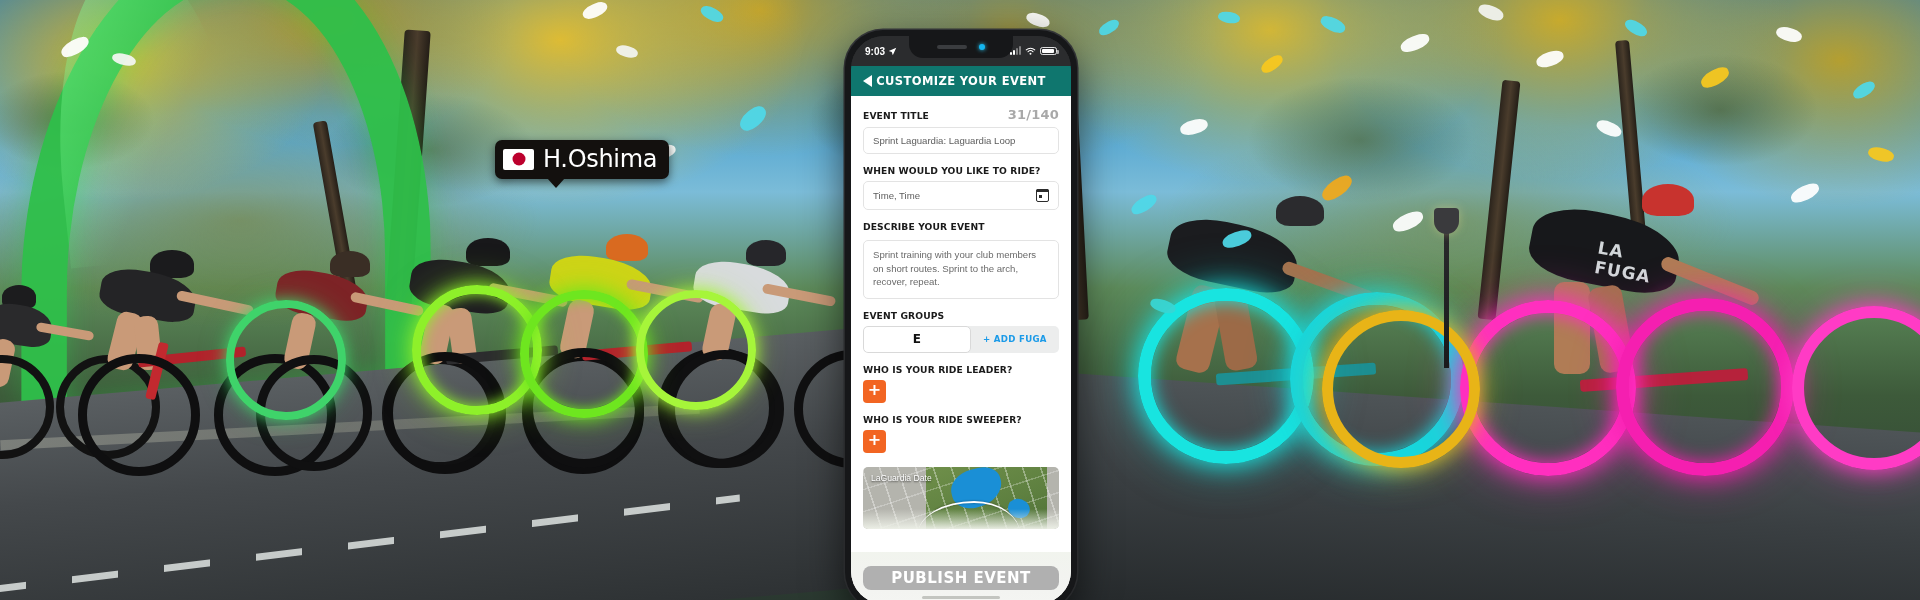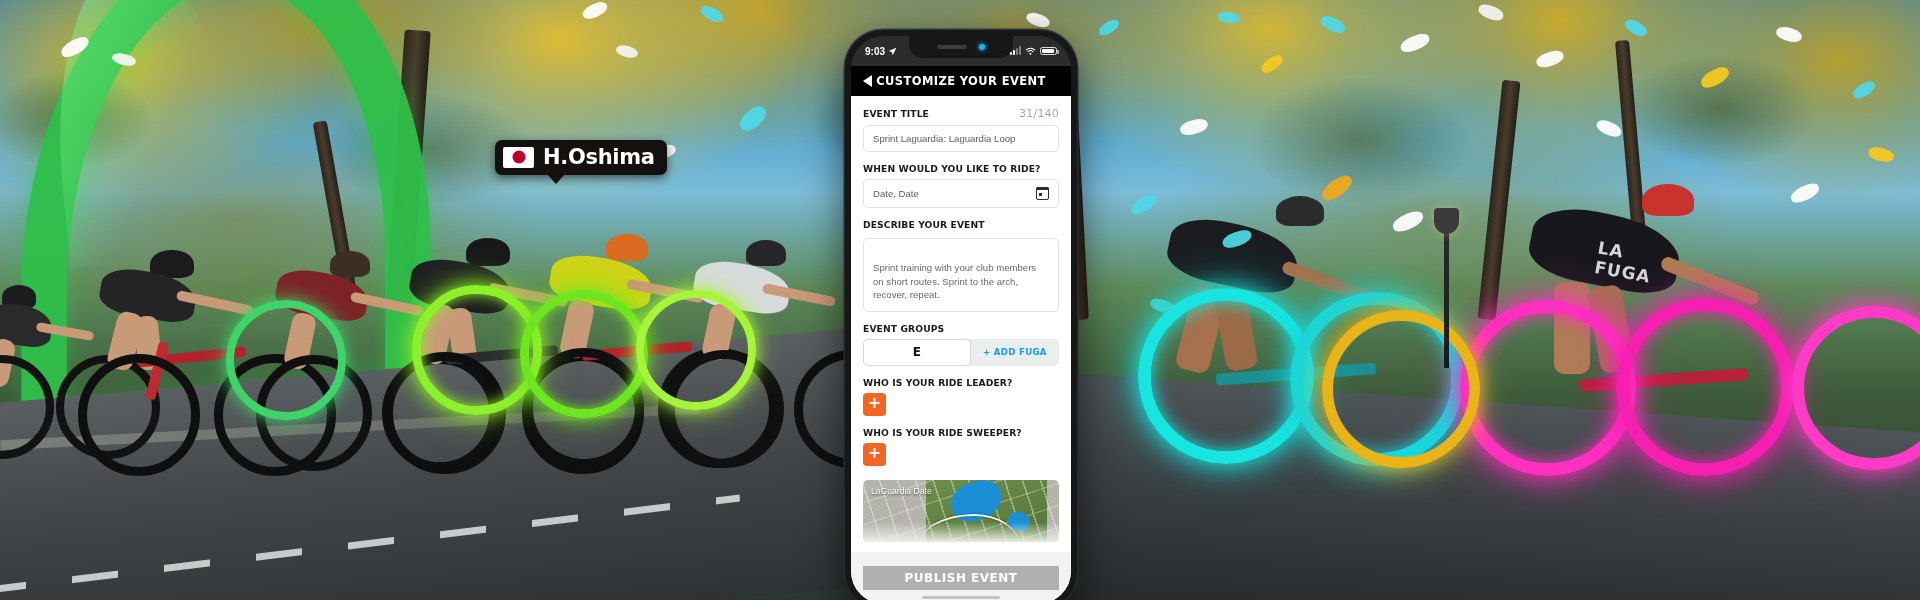--- a/index.html
+++ b/index.html
@@ -110,21 +110,21 @@
     content:"";position:absolute;left:52px;bottom:-9px;
     border-left:9px solid transparent;border-right:9px solid transparent;
     border-top:10px solid #13100e;
   }
   .flagjp{width:31px;height:21px;background:#fff;border-radius:2px;position:relative;}
   .flagjp:before{
     content:"";position:absolute;left:50%;top:50%;transform:translate(-50%,-50%);
     width:13px;height:13px;border-radius:50%;background:#bc002d;
   }
   .nametxt{
-    color:#fff;font-size:21px;font-weight:700;letter-spacing:-.3px;
+    color:#fff;font-size:24px;font-weight:400;letter-spacing:-.3px;
     font-family:"DejaVu Sans",sans-serif;
   }
 
   
   .phone{
     position:absolute;left:845px;top:30px;width:232px;height:580px;
     background:#161719;border-radius:38px;
     box-shadow:0 14px 40px rgba(0,0,0,.62), 0 0 0 1.5px #3b3d40;
     padding:6px;box-sizing:border-box;
   }
@@ -158,21 +158,21 @@
   .bars i:nth-child(4){height:9px;opacity:.4;}
   .batt{
     width:17px;height:8.5px;border:1.2px solid rgba(255,255,255,.85);
     border-radius:2.5px;position:relative;padding:1px;box-sizing:border-box;
   }
   .batt:after{content:"";position:absolute;right:-3px;top:2.5px;width:1.6px;height:3.5px;background:rgba(255,255,255,.6);border-radius:0 1px 1px 0;}
   .batt span{display:block;height:100%;width:92%;background:#fff;border-radius:1px;}
 
   
   .navbar{
-    flex:0 0 30px;background:#000000;display:flex;align-items:center;
+    flex:0 0 30px;background:#0f766e;display:flex;align-items:center;
     padding:0 12px;box-sizing:border-box;position:relative;
   }
   .back-arrow{
     width:0;height:0;border-top:6px solid transparent;border-bottom:6px solid transparent;
     border-right:9px solid #fff;cursor:pointer;
   }
   .nav-title{
     position:absolute;left:0;right:0;text-align:center;
     color:#fff;font-size:11.5px;font-weight:800;letter-spacing:.4px;
     font-family:"DejaVu Sans",sans-serif;pointer-events:none;
@@ -181,29 +181,29 @@
   
   .body{
     flex:1;background:#fff;overflow:hidden;position:relative;
     padding:0 12px;box-sizing:border-box;
   }
   .lbl{
     font-size:9.2px;font-weight:800;color:#1a1a1a;letter-spacing:.1px;
     font-family:"DejaVu Sans",sans-serif;text-transform:uppercase;
     margin:11px 0 5px;display:flex;align-items:baseline;justify-content:space-between;
   }
-  .counter{font-size:11px;font-weight:400;color:#a8a8a8;letter-spacing:.2px;}
+  .counter{font-size:13px;font-weight:700;color:#a8a8a8;letter-spacing:.2px;}
   .field{
     border:1px solid #e3e3e3;border-radius:5px;background:#fff;
     padding:7px 9px;box-sizing:border-box;
     font-size:9.6px;color:#5d5d5d;font-family:"Liberation Sans",sans-serif;
     display:flex;align-items:center;justify-content:space-between;
   }
   .field.ta{
-    display:block;line-height:1.42;padding:22px 9px 9px;color:#6a6a6a;margin-top:8px;
+    display:block;line-height:1.42;padding:7px 9px 9px;color:#6a6a6a;margin-top:8px;
   }
   .cal-ico{
     width:11px;height:11px;border:1.4px solid #2b2b2b;border-radius:2px;
     position:relative;flex:0 0 auto;
   }
   .cal-ico:before{
     content:"";position:absolute;left:-1.4px;right:-1.4px;top:-1.4px;height:3.2px;
     background:#2b2b2b;border-radius:2px 2px 0 0;
   }
   .cal-ico:after{
@@ -276,23 +276,23 @@
     background:linear-gradient(180deg,rgba(245,246,243,0),rgba(238,241,232,.96));
   }
 
   
   .footer{
     position:absolute;left:0;right:0;bottom:0;height:52px;
     background:linear-gradient(180deg,rgba(240,243,236,.9),#f2f3f0 45%,#f4f5f2);
     display:flex;align-items:center;padding:0 12px;box-sizing:border-box;
   }
   .publish{
-    width:100%;height:24px;background:#b0b0b0;border-radius:0;
+    width:100%;height:24px;background:#b0b0b0;border-radius:8px;
     display:flex;align-items:center;justify-content:center;
-    color:#fff;font-size:12px;font-weight:800;letter-spacing:.5px;
+    color:#fff;font-size:15px;font-weight:800;letter-spacing:.5px;
     font-family:"DejaVu Sans",sans-serif;cursor:pointer;
   }
   .homebar{
     position:absolute;left:50%;bottom:5px;transform:translateX(-50%);
     width:78px;height:3.5px;border-radius:2px;background:#c3c5c0;
   }
 </style>
 </head>
 <body>
 
@@ -489,21 +489,21 @@
           <span class="counter">31/140</span>
         </div>
         <div class="field">
           <span>Sprint Laguardia: Laguardia Loop</span>
         </div>
 
         <div class="lbl">
           <span>WHEN WOULD YOU LIKE TO RIDE?</span>
         </div>
         <div class="field">
-          <span>Date, Date</span>
+          <span>Time, Time</span>
           <span class="cal-ico"></span>
         </div>
 
         <div class="lbl">
           <span>DESCRIBE YOUR EVENT</span>
         </div>
         <div class="field ta">Sprint training with your club members on short routes. Sprint to the arch, recover, repeat.</div>
 
         <div class="lbl">
           <span>EVENT GROUPS</span>

